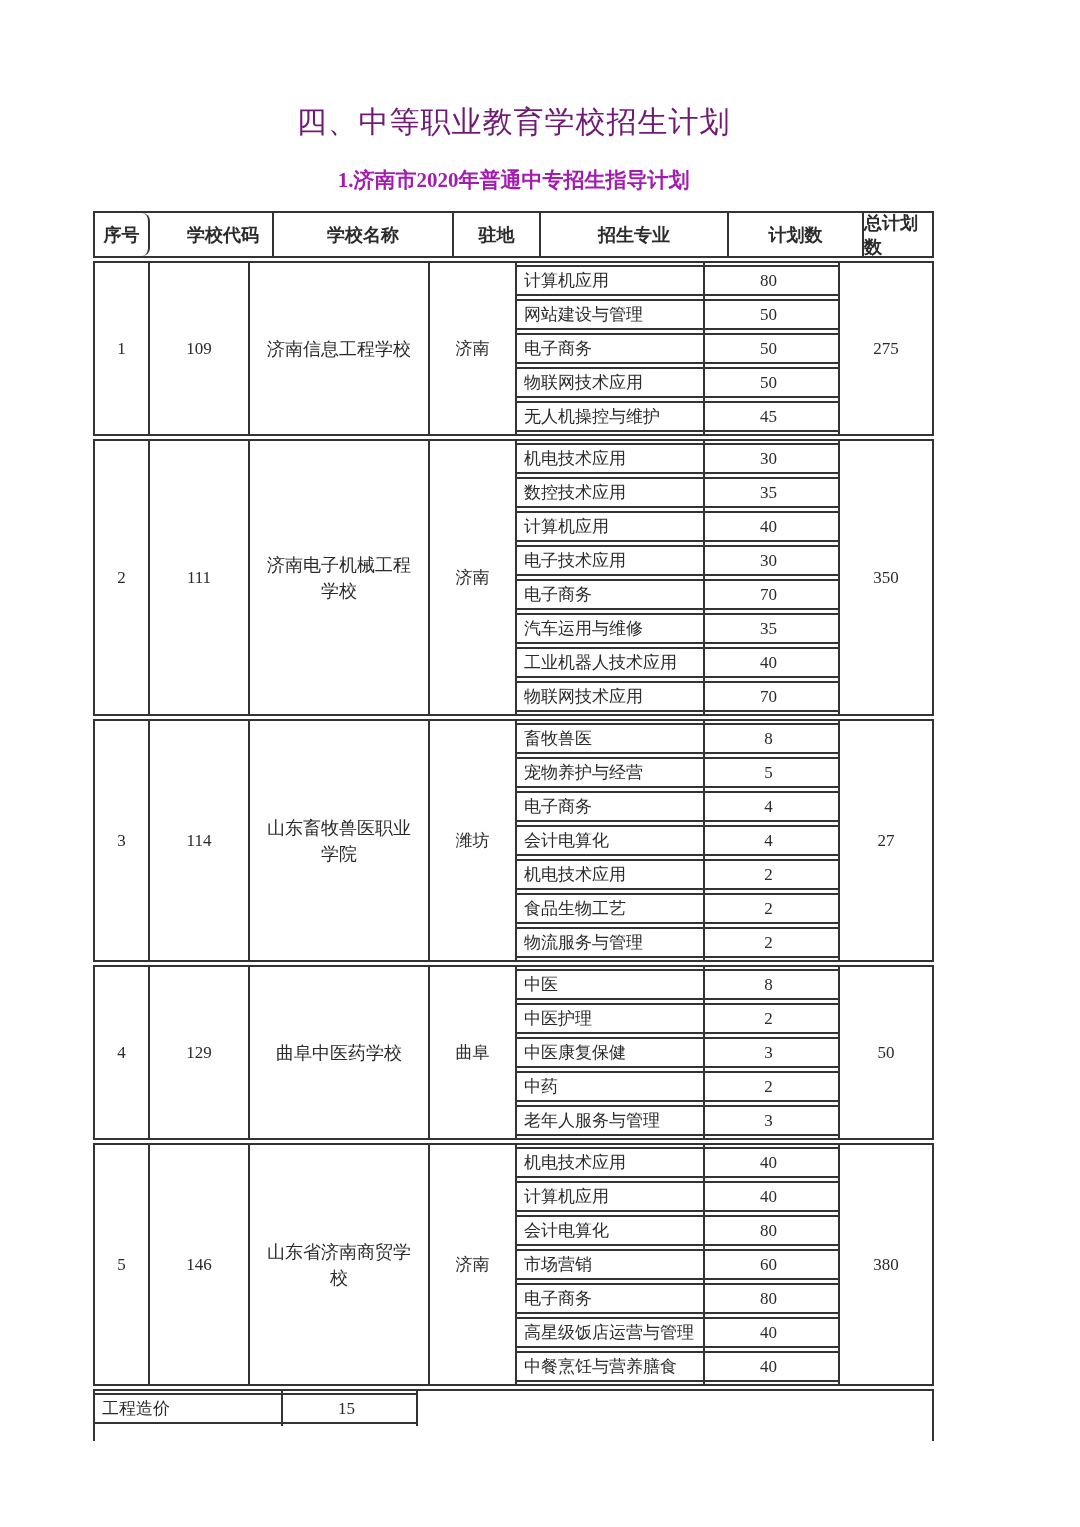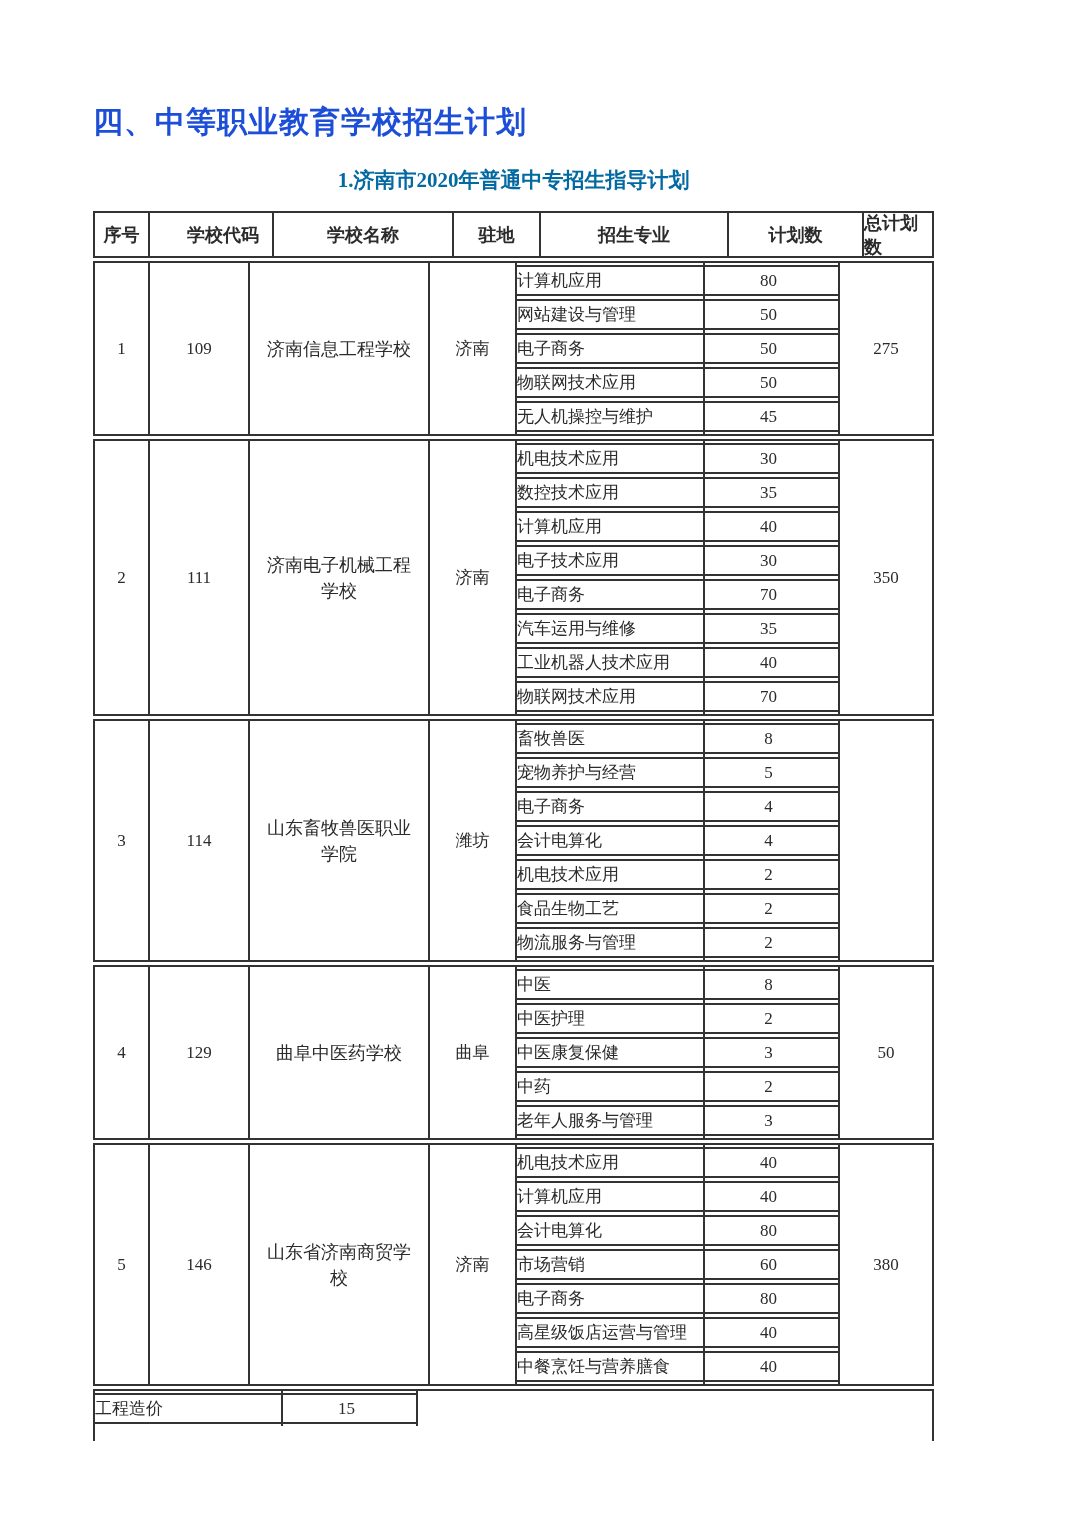--- a/index.html
+++ b/index.html
@@ -3,39 +3,39 @@
 <meta charset="utf-8">
 <style>
   html,body{margin:0;padding:0;}
   body{
     width:1080px;height:1527px;background:#ffffff;
     font-family:"Liberation Serif","DejaVu Serif",serif;
     color:#2b2b2b;overflow:hidden;
   }
   .page{width:841px;margin-left:93px;padding-top:102px;}
   .doc-title{
-    text-align:left;font-size:30px;font-weight:bold;color:#1d4ed8;
+    text-align:center;font-size:30px;font-weight:normal;color:#701a75;
     margin:0 0 24px 0;line-height:40px;letter-spacing:1px;
   }
   .doc-subtitle{
-    text-align:center;font-size:21px;font-weight:bold;color:#0369a1;
+    text-align:center;font-size:21px;font-weight:bold;color:#a21caf;
     margin:0 0 17px 0;line-height:28px;
   }
   
   .tbl{width:841px;}
   .hdr{
     display:flex;border:2px solid #333;height:43px;background:#fff;
     font-weight:bold;font-size:18px;
   }
   .hdr .hc{
     display:flex;align-items:center;justify-content:center;
     border-right:2px solid #333;box-sizing:content-box;
   }
   .hdr .hc:last-child{border-right:none;}
-  .hc.c1{width:53px;} .hc.c2{width:98px;padding-left:24px;} .hc.c3{width:178px;}
+  .hc.c1{width:53px;border-radius:8px;} .hc.c2{width:98px;padding-left:24px;} .hc.c3{width:178px;}
   .hc.c4{width:85px;} .hc.c5{width:186px;} .hc.c6{width:133px;}
   .hc.c7{flex:1;}
   .group{
     display:flex;align-items:stretch;border:2px solid #333;margin-top:3px;
     font-size:17px;background:#fff;
   }
   .group .sc{
     display:flex;flex-direction:column;align-items:center;justify-content:center;
     border-right:2px solid #333;box-sizing:content-box;text-align:center;
   }
@@ -47,21 +47,21 @@
     padding:2px 0;position:relative;
   }
   .majors::before{ 
     content:"";position:absolute;left:186px;top:0;bottom:0;width:2px;background:#333;
   }
   .mrow{
     display:flex;height:27px;border-top:2px solid #333;border-bottom:2px solid #333;
     align-items:center;box-sizing:content-box;
   }
   .mrow + .mrow{margin-top:3px;}
-  .mname{width:182px;box-sizing:border-box;white-space:nowrap;overflow:hidden;}
+  .mname{width:182px;padding-left:7px;box-sizing:border-box;white-space:nowrap;overflow:hidden;}
   .mcount{flex:1;text-align:center;}
   .total{
     flex:1;display:flex;align-items:center;justify-content:center;text-align:left;
   }
   .group.partial{height:50px;overflow:hidden;border-bottom:none;flex-direction:column;}
 </style>
 </head>
 <body>
 
 <div class="page">
@@ -177,20 +177,21 @@
             </div>
             <div class="mrow">
               <div class="mname">食品生物工艺</div>
               <div class="mcount">2</div>
             </div>
             <div class="mrow">
               <div class="mname">物流服务与管理</div>
               <div class="mcount">2</div>
             </div>
           </div>
+          <div class="total">27</div>
         </div>
         <div class="group">
           <div class="sc c1">4</div>
           <div class="sc c2">129</div>
           <div class="sc c3">曲阜中医药学校</div>
           <div class="sc c4">曲阜</div>
           <div class="majors">
             <div class="mrow">
               <div class="mname">中医</div>
               <div class="mcount">8</div>

